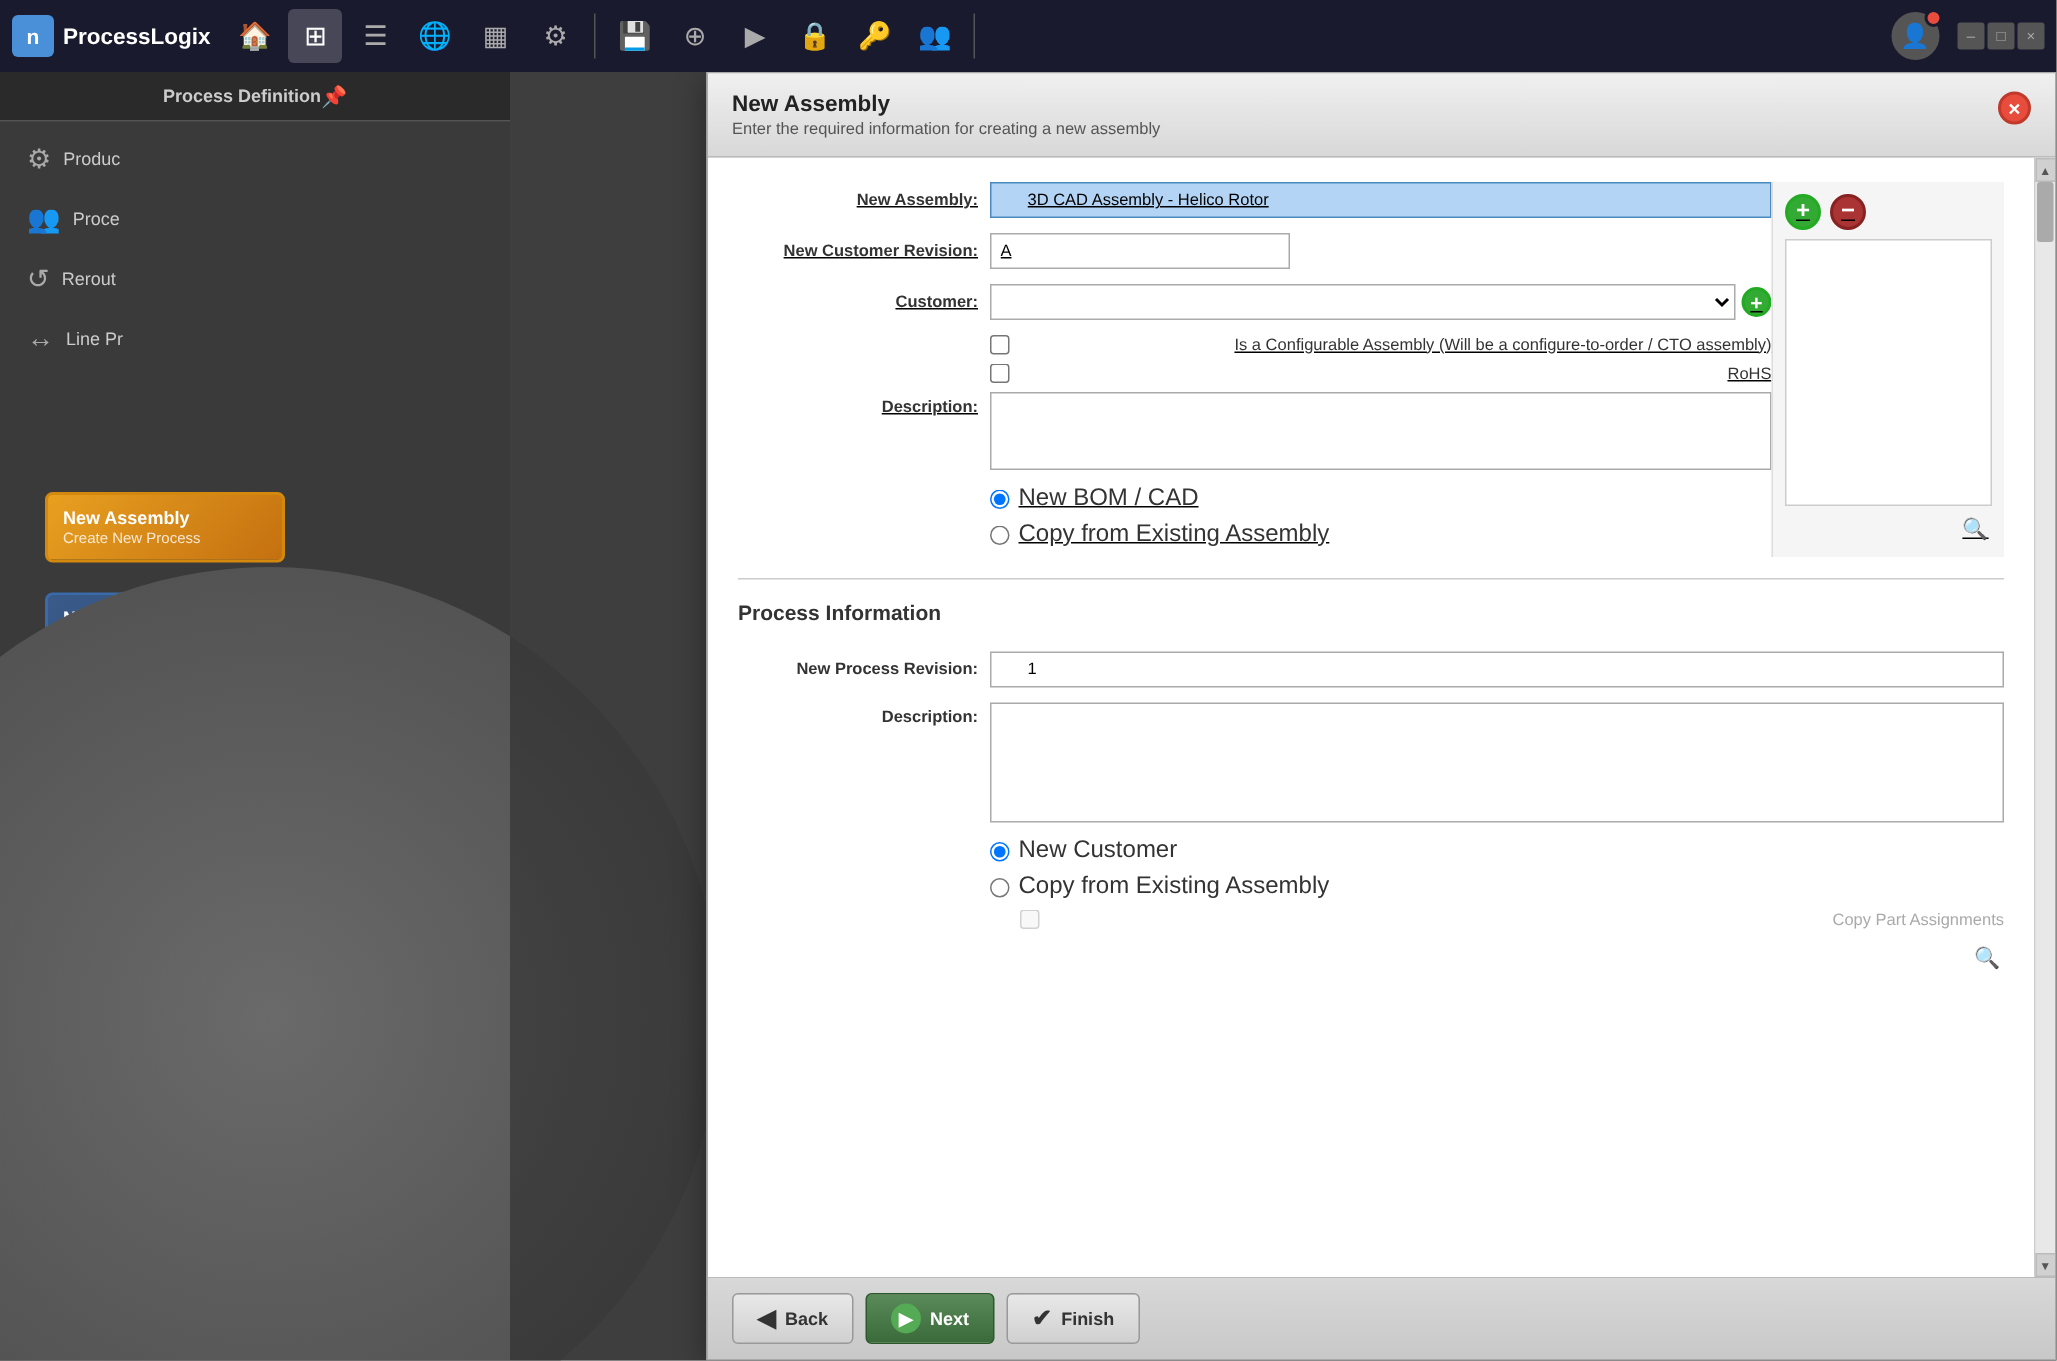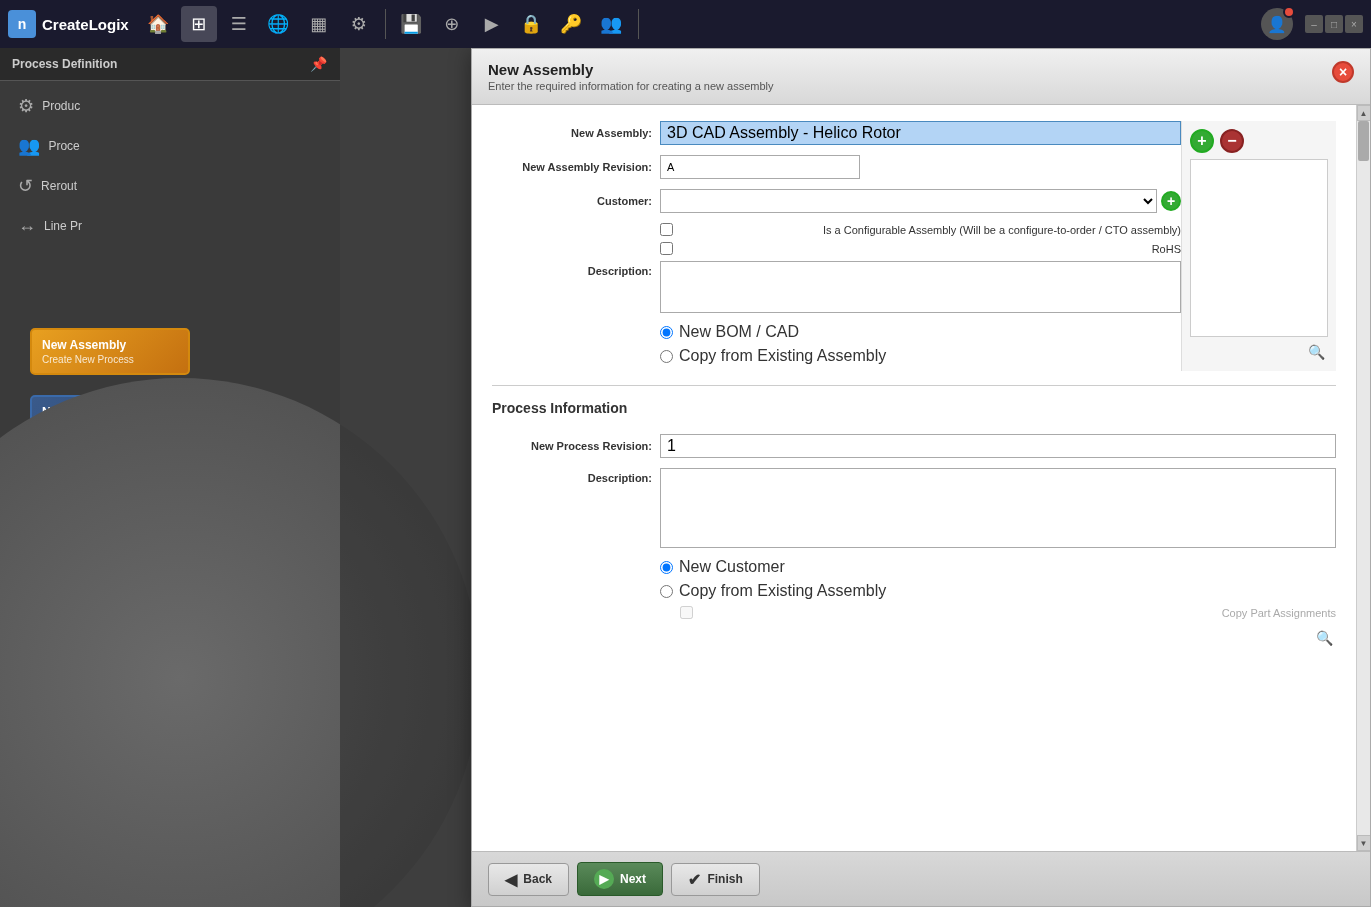--- a/index.html
+++ b/index.html
@@ -59,21 +59,21 @@
       background: #3a3a3a;
       display: flex;
       flex-direction: column;
       position: relative;
     }
     .sidebar-header {
       background: #2a2a2a;
       padding: 8px 12px;
       display: flex;
       align-items: center;
-      justify-content: space-between;
+      justify-content: center;
       border-bottom: 1px solid #555;
     }
     .sidebar-title { color: #ccc; font-size: 12px; font-weight: 600; }
     .pin-icon { color: #aaa; font-size: 14px; cursor: pointer; }
 
     .sidebar-items { padding: 8px; display: flex; flex-direction: column; gap: 6px; }
     .sidebar-item {
       display: flex; align-items: center; gap: 8px;
       padding: 6px 10px; color: #ccc; cursor: pointer; border-radius: 3px;
     }
@@ -227,22 +227,22 @@
       font-size: 11px;
       font-weight: 600;
       color: #333;
       text-align: right;
       flex-shrink: 0;
     }
     .form-input {
       flex: 1;
       height: 24px;
       border: 1px solid #aaa;
-      padding: 2px 6px;
-      font-size: 16px;
+      padding: 2px 24px;
+      font-size: 11px;
       background: white;
       outline: none;
     }
     .form-input.highlighted {
       background: #b3d4f5;
       border-color: #4a8abf;
     }
     .form-input-short {
       width: 200px;
       height: 24px;
@@ -351,21 +351,21 @@
       gap: 8px;
     }
   </style>
 </head>
 <body>
 
 <div class="topbar">
   <div class="topbar-logo">
     <div class="logo-icon">n</div>
     <div class="logo-text">
-      <span>Create</span><span>Logix</span>
+      <span>Process</span><span>Logix</span>
     </div>
   </div>
   <div class="topbar-icon">🏠</div>
   <div class="topbar-icon active">⊞</div>
   <div class="topbar-icon">☰</div>
   <div class="topbar-icon">🌐</div>
   <div class="topbar-icon">▦</div>
   <div class="topbar-icon">⚙</div>
   <div class="topbar-sep"></div>
   <div class="topbar-icon">💾</div>
@@ -439,30 +439,30 @@
             <div class="dialog-subtitle">Enter the required information for creating a new assembly</div>
           </div>
           <div class="dialog-close">×</div>
         </div>
 
         <div class="dialog-body">
           <div class="dialog-scrollable">
 
             <div>
 
-              <div style="display:flex;">
+              <div style="display:flex;text-decoration:underline;">
                 <div style="flex:1;">
 
                   <div class="form-row">
                     <div class="form-label">New Assembly:</div>
                     <input class="form-input highlighted" type="text" value="3D CAD Assembly - Helico Rotor" style="">
                   </div>
 
                   <div class="form-row">
-                    <div class="form-label">New Assembly Revision:</div>
+                    <div class="form-label">New Customer Revision:</div>
                     <input class="form-input-short" type="text" value="A" style="">
                   </div>
 
                   <div class="form-row">
                     <div class="form-label">Customer:</div>
                     <div style="display:flex; flex:1; align-items:center; gap:4px;">
                       <select class="form-select">
                         <option value=""></option>
                       </select>
                       <div class="btn-icon-round btn-add-small" style="width:20px;height:20px;font-size:14px;">+</div>

